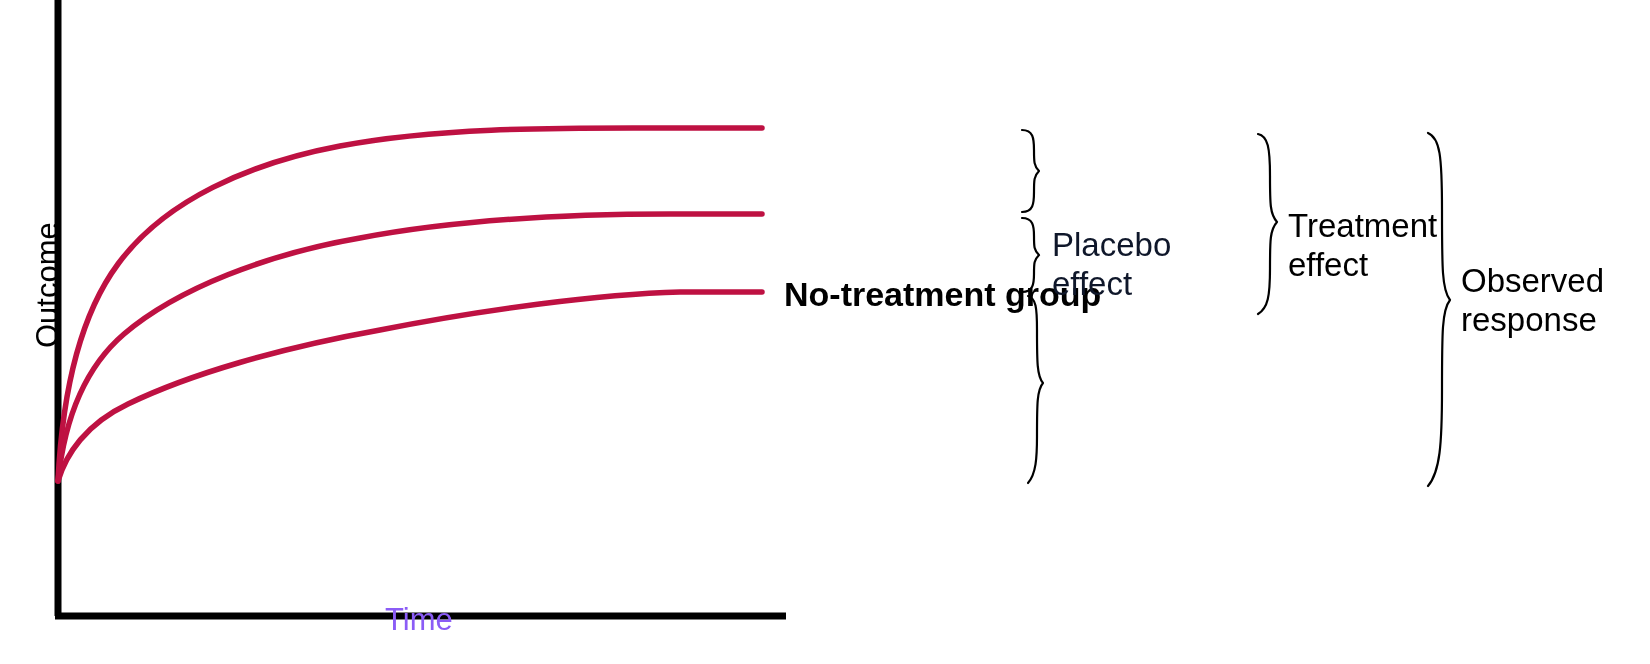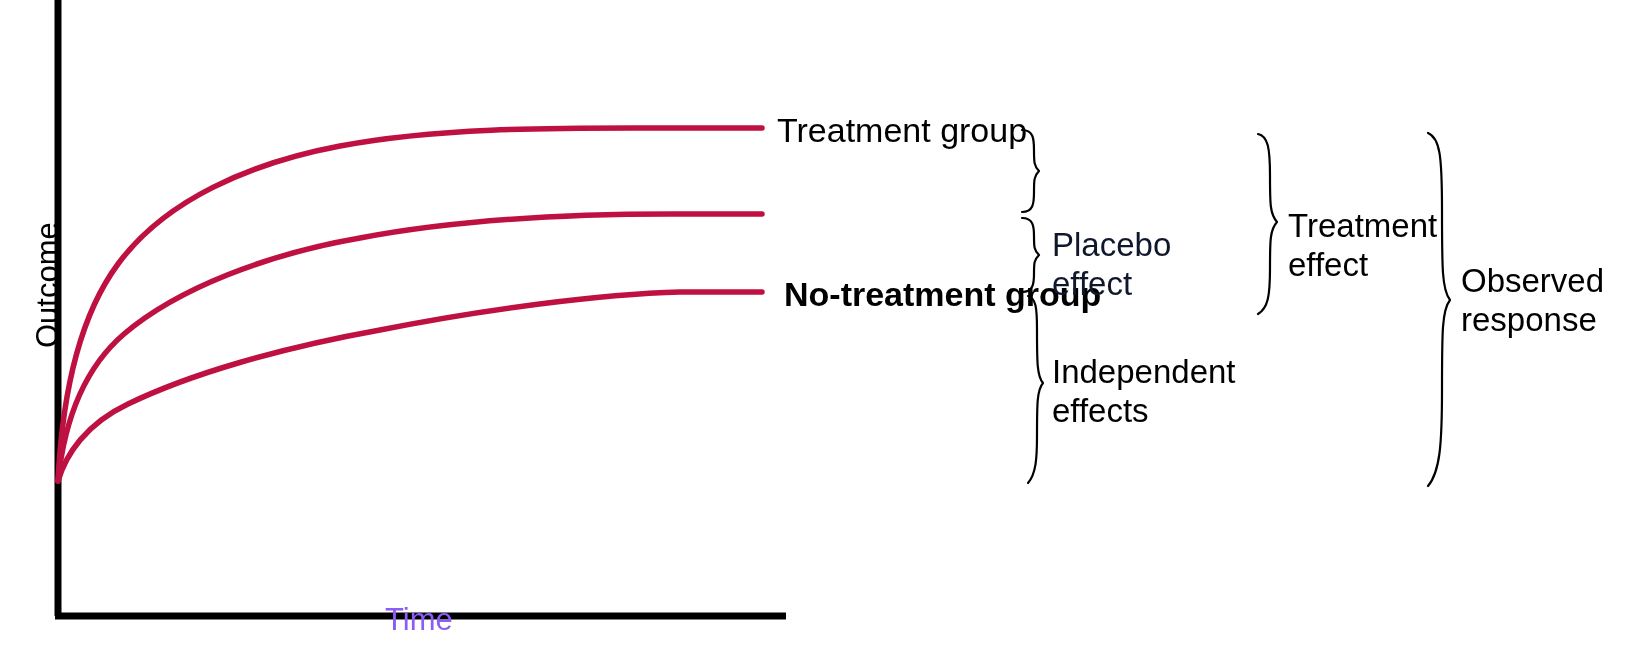--- a/index.html
+++ b/index.html
@@ -124,31 +124,28 @@
              C 1440 138, 1442 156, 1442 210
              C 1442 268, 1442 290, 1450 300
              C 1442 310, 1442 332, 1442 390
              C 1442 444, 1440 472, 1428 486" stroke="#000000"></path>
   </svg>
 
   <div class="txt axis-label" id="ylabel" style="left: 30px; top: 348px; color: rgb(0, 0, 0);">Outcome</div>
 
   <div class="txt axis-label" style="left: 385px; top: 602px; color: #8b5cf6;">Time</div>
 
-  <div class="txt series-label" style="left: 777px; top: 110px; color: rgb(0, 0, 0);">Treatment group</div>
 
 
   <div class="txt series-label" style="left: 784px; top: 274px; color: rgb(0, 0, 0); font-weight: bold;">No-treatment group</div>
 
 
   <div class="txt group-label" style="left: 1052px; top: 226px; color: #0f172a;">Placebo
 effect</div>
 
-  <div class="txt group-label" style="left: 1052px; top: 353px; color: rgb(0, 0, 0);">Independent
-effects</div>
 
   <div class="txt group-label" style="left: 1288px; top: 175px; color: rgb(0, 0, 0); margin-top: 32px;">Treatment
 effect</div>
 
   <div class="txt group-label" style="left: 1461px; top: 262px; color: rgb(0, 0, 0);">Observed
 response</div>
 
 </div>
 
 </body></html>

